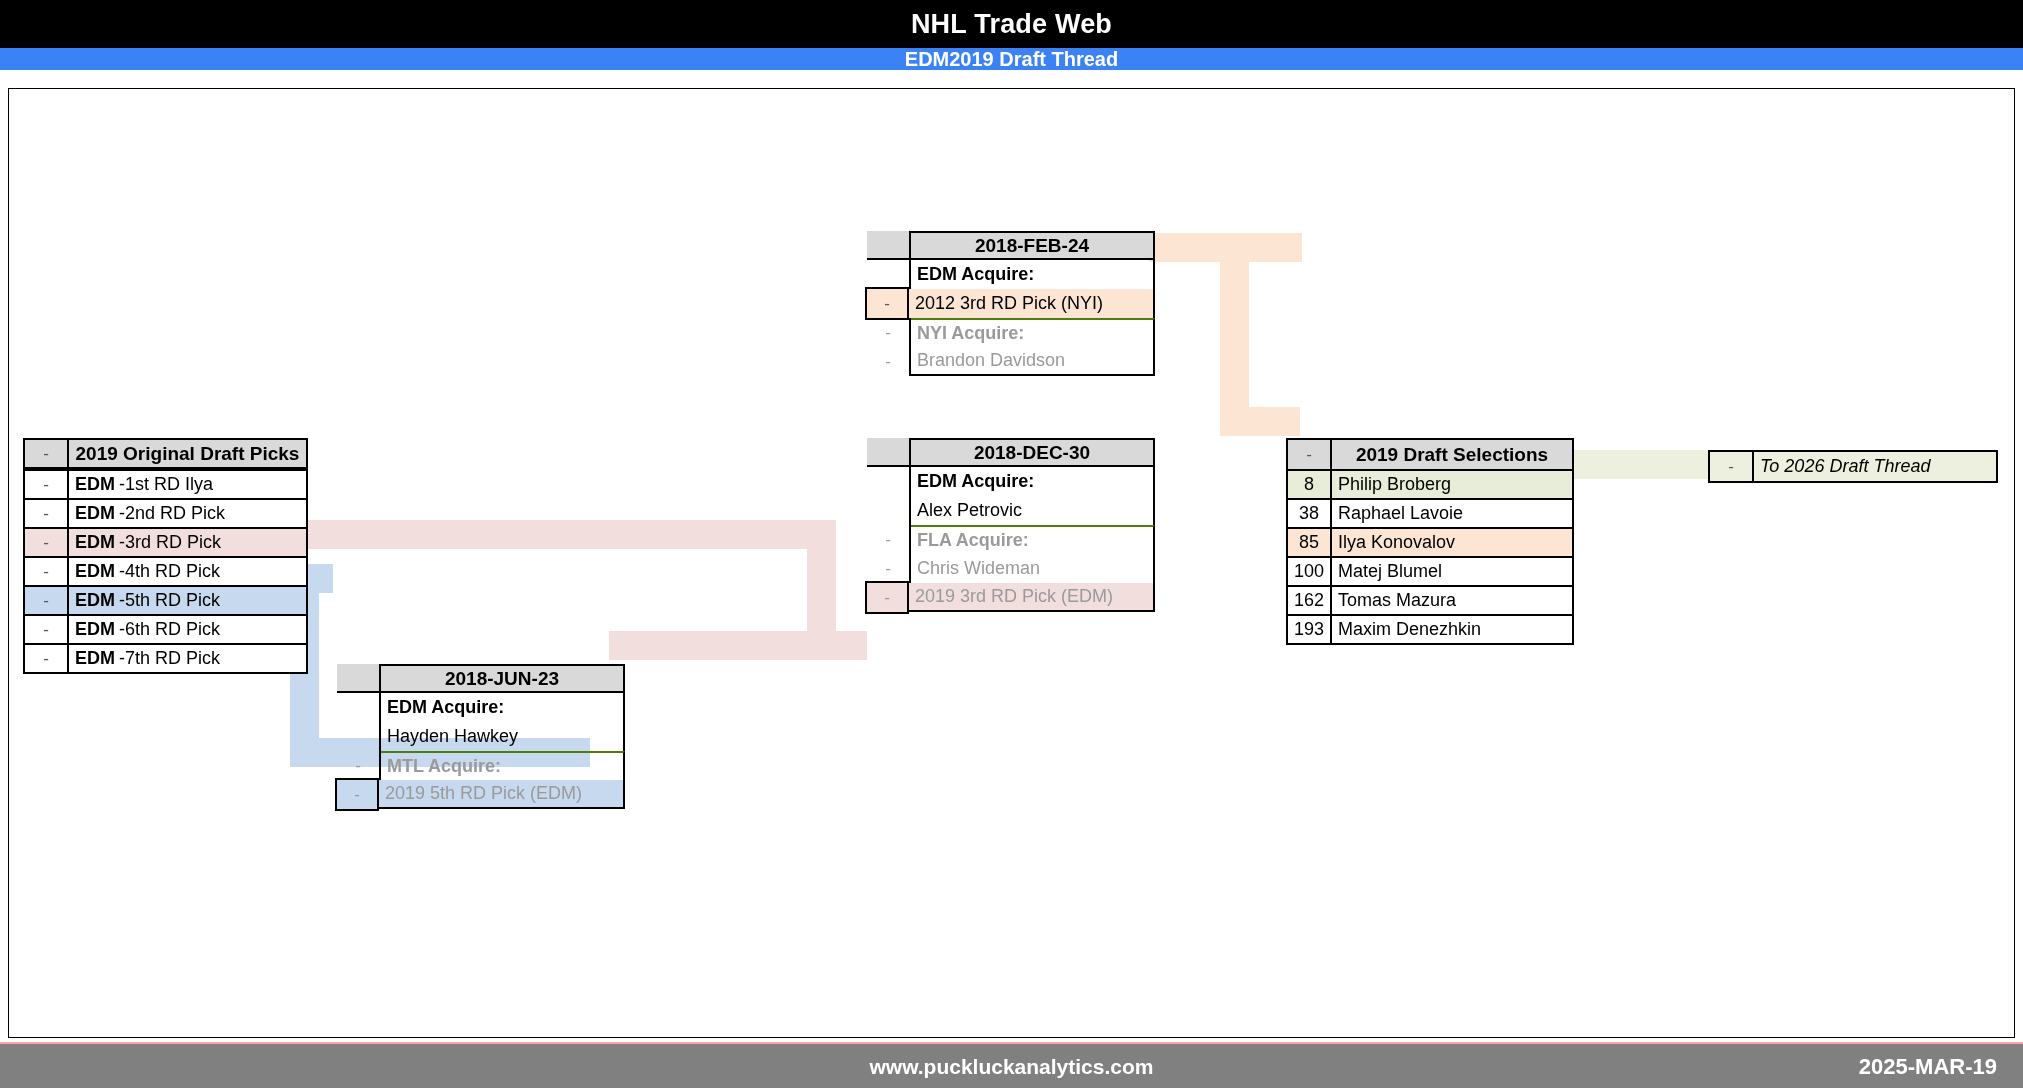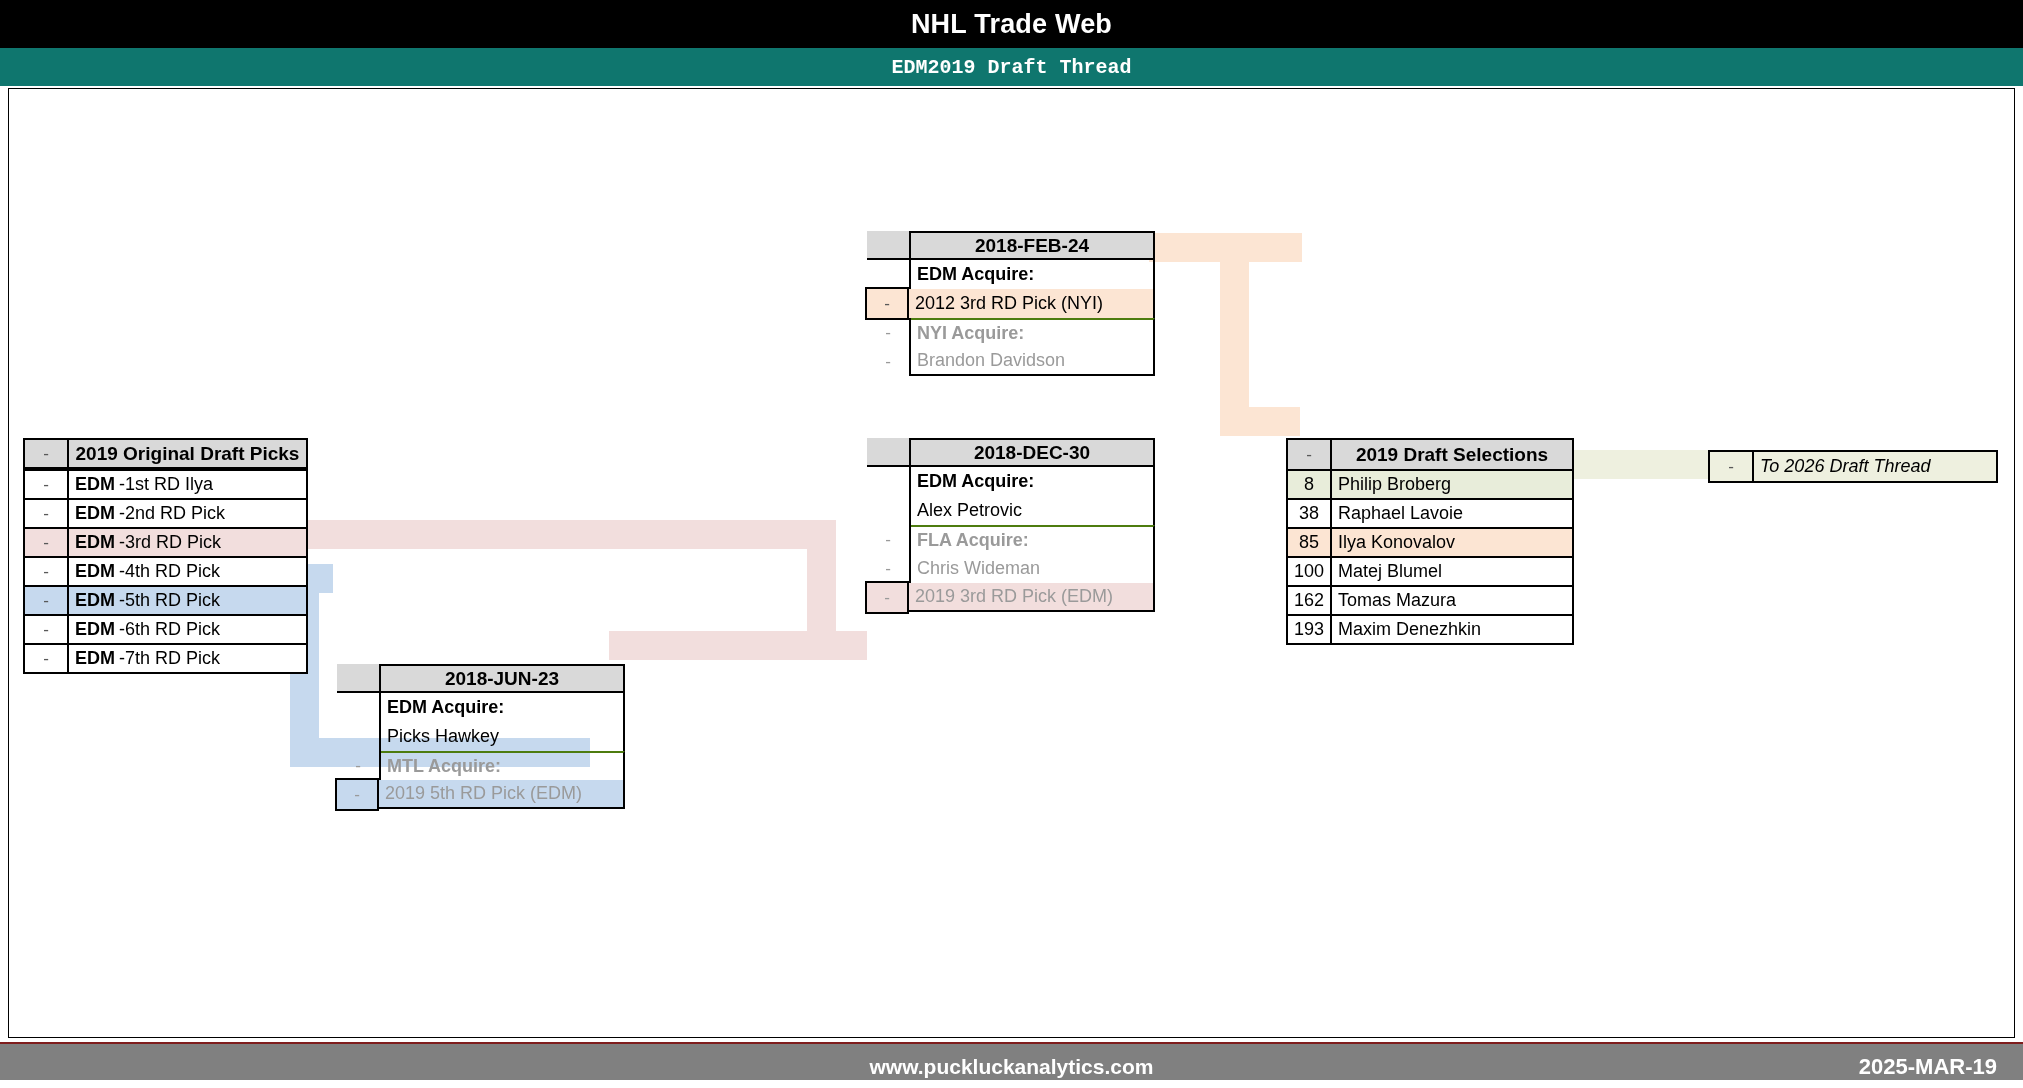--- a/index.html
+++ b/index.html
@@ -19,42 +19,42 @@
     position: absolute; left: 0; top: 0;
     width: 2023px; height: 48px;
     background: #000000;
     color: #ffffff;
     display: flex; align-items: center; justify-content: center;
     font-size: 27px; font-weight: bold;
     letter-spacing: .2px;
   }
   .subtitle-bar {
     position: absolute; left: 0; top: 48px;
-    width: 2023px; height: 38px;
-    background: #0f766e;
+    width: 2023px; height: 22px;
+    background: #3b82f6;
     color: #ffffff;
     display: flex; align-items: center; justify-content: center;
-    font-size: 20px; font-weight: bold; font-family: Liberation Mono, monospace;
+    font-size: 20px; font-weight: bold;
   }
 
   
   .canvas {
     position: absolute; left: 8px; top: 88px;
     width: 2007px; height: 950px;
     border: 1px solid #000000;
     background: #ffffff;
     overflow: hidden;
   }
 
   
   .footer {
     position: absolute; left: 0; top: 1042px;
-    width: 2023px; height: 38px;
+    width: 2023px; height: 46px;
     background: #808080;
-    border-top: 2px solid #7f1d1d;
+    border-top: 2px solid #fca5a5;
   }
   .footer-url {
     position: absolute; left: 0; top: 0;
     width: 2023px; height: 46px;
     display: flex; align-items: center; justify-content: center;
     color: #ffffff; font-size: 21px; font-weight: bold;
   }
   .footer-date {
     position: absolute; right: 26px; top: 0;
     height: 46px;
@@ -298,21 +298,21 @@
     <div class="row hdr">
       <div class="cell-key blank">-</div>
       <div class="cell-main">2018-JUN-23</div>
     </div>
     <div class="row bold">
       <div class="cell-key blank">-</div>
       <div class="cell-main">EDM Acquire:</div>
     </div>
     <div class="row">
       <div class="cell-key blank">-</div>
-      <div class="cell-main">Picks Hawkey</div>
+      <div class="cell-main">Hayden Hawkey</div>
     </div>
     <div class="row bold muted divider">
       <div class="cell-key blank">-</div>
       <div class="cell-main">MTL Acquire:</div>
     </div>
     <div class="row pick muted hl-blue">
       <div class="cell-key">-</div>
       <div class="cell-main">2019 5th RD Pick (EDM)</div>
     </div>
   </div>

